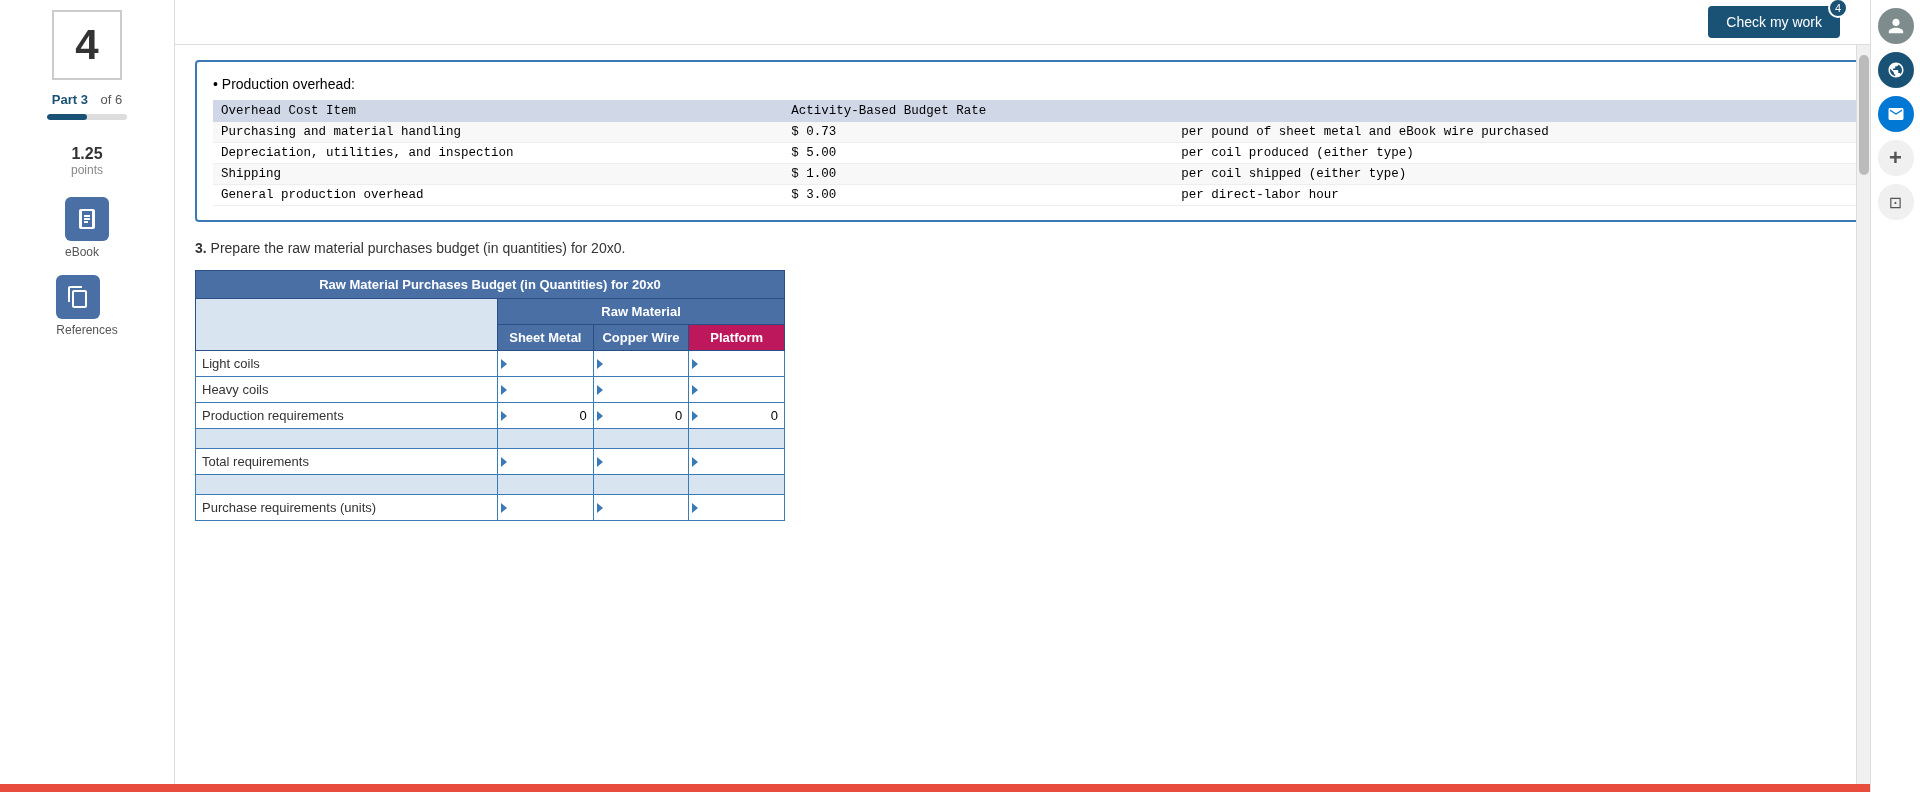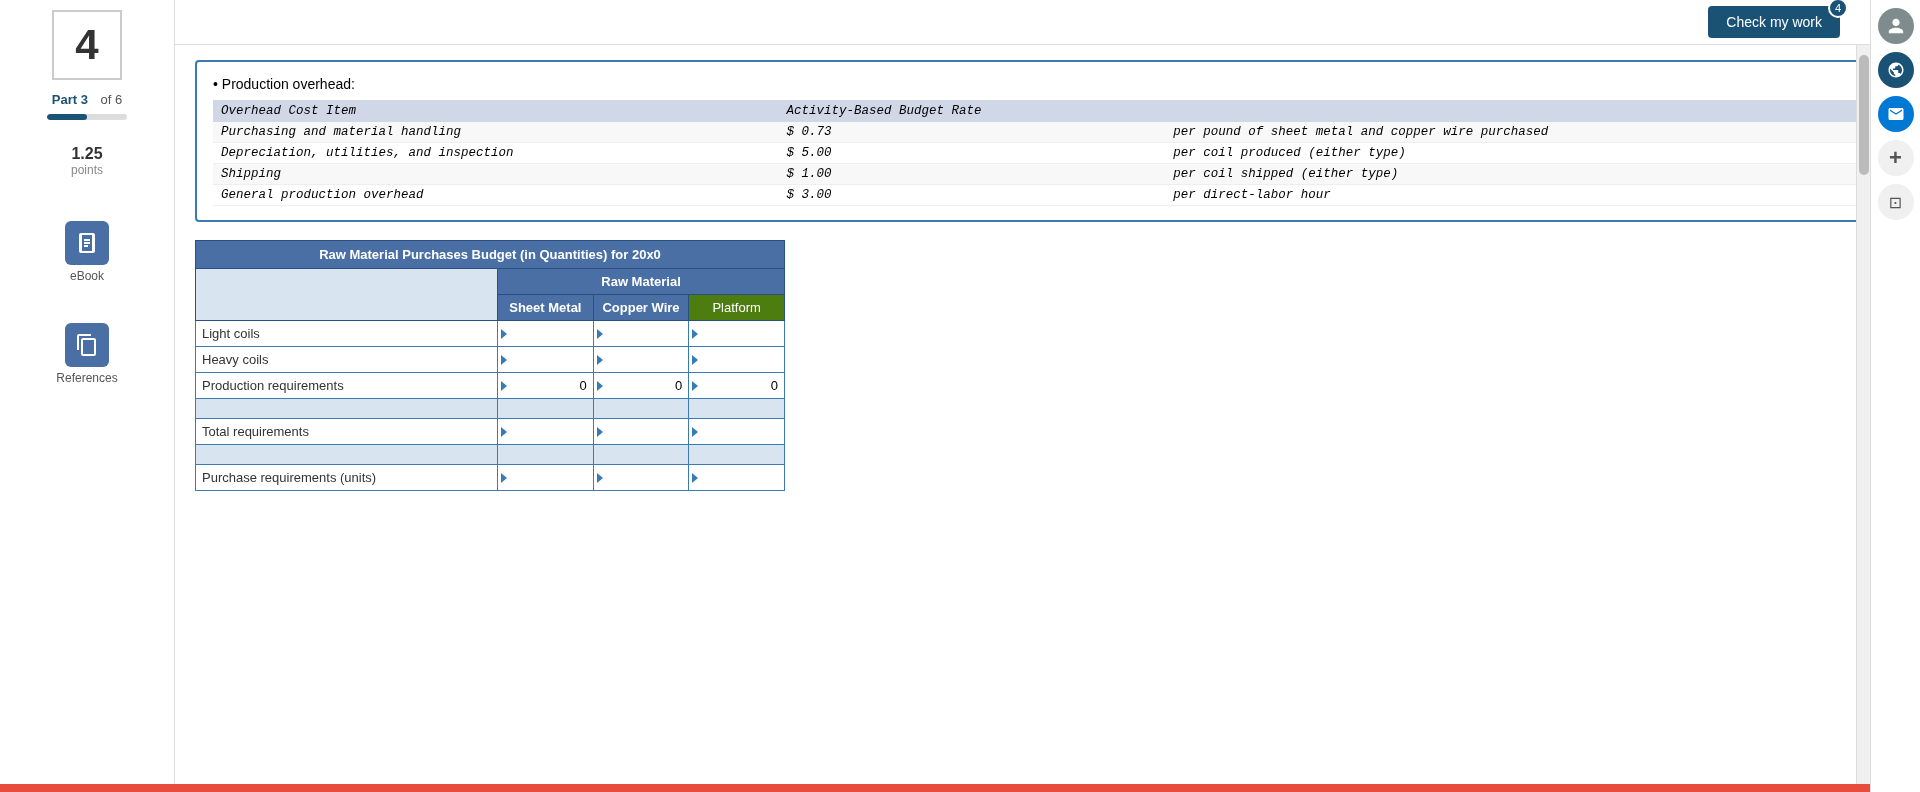--- a/index.html
+++ b/index.html
@@ -83,24 +83,23 @@
     }
 
     .points-label {
       font-size: 12px;
       color: #888;
     }
 
     .sidebar-icon-item {
       display: flex;
       flex-direction: column;
-      align-items: center;
+      align-items: flex-start;
       margin-bottom: 16px;
       cursor: pointer;
-      margin-top: 24px;
     }
 
     .sidebar-icon-box {
       width: 44px;
       height: 44px;
       background: #4a6fa5;
       border-radius: 6px;
       display: flex;
       align-items: center;
       justify-content: center;
@@ -242,21 +241,20 @@
     .overhead-bullet {
       font-size: 14px;
       margin-bottom: 8px;
     }
 
     .overhead-table {
       width: 100%;
       border-collapse: collapse;
       font-family: 'Courier New', monospace;
       font-size: 12.5px;
-      font-style: italic;
     }
 
     .overhead-table th {
       background: #d0d8e8;
       padding: 4px 8px;
       text-align: left;
       font-weight: normal;
     }
 
     .overhead-table td {
@@ -458,21 +456,21 @@
           <tr>
             <th>Overhead Cost Item</th>
             <th>Activity-Based Budget Rate</th>
             <th></th>
           </tr>
         </thead>
         <tbody id="overhead-tbody">
         <tr>
     <td>Purchasing and material handling</td>
     <td>$ 0.73</td>
-    <td>per pound of sheet metal and copper wire purchased</td>
+    <td>per pound of sheet metal and eBook wire purchased</td>
   </tr>
             <tr>
     <td>Depreciation, utilities, and inspection</td>
     <td>$ 5.00</td>
     <td>per coil produced (either type)</td>
   </tr>
             <tr>
     <td>Shipping</td>
     <td>$ 1.00</td>
     <td>per coil shipped (either type)</td>
@@ -480,35 +478,39 @@
             <tr>
     <td>General production overhead</td>
     <td>$ 3.00</td>
     <td>per direct-labor hour</td>
   </tr>
           </tbody>
       </table>
     </div>
 
 
+    <div class="problem-instruction">
+      <strong>3.</strong>
+      <span>Prepare the raw material purchases budget (in quantities) for 20x0.</span>
+    </div>
 
     <div class="budget-table-container">
       <table class="budget-table">
         <thead>
           <tr class="budget-header-row-1">
             <td colspan="4" style="text-align:center;">Raw Material Purchases Budget (in Quantities) for 20x0</td>
           </tr>
           <tr class="budget-header-row-2">
             <td rowspan="2" style="background:#d8e4f0;color:#333;width:300px;"></td>
             <td colspan="3">Raw Material</td>
           </tr>
           <tr class="budget-header-row-2" id="budget-col-headers">
           <td class="" style="background: rgb(74, 111, 165); color: white; text-align: center; font-weight: bold; padding: 5px 6px; border: 1px solid rgb(42, 79, 133); width: 95px;">Sheet Metal</td>
               <td class="" style="background: rgb(74, 111, 165); color: white; text-align: center; font-weight: bold; padding: 5px 6px; border: 1px solid rgb(42, 79, 133); width: 95px;">Copper Wire</td>
-              <td class="" style="background: #4d7c0f; color: white; text-align: center; font-weight: normal; padding: 5px 6px; border: 1px solid rgb(42, 79, 133); width: 95px;">Platform</td>
+              <td class="" style="background: #be185d; color: white; text-align: center; font-weight: bold; padding: 5px 6px; border: 1px solid rgb(42, 79, 133); width: 95px;">Platform</td>
             </tr>
         </thead>
         <tbody id="budget-tbody">
         <tr class="budget-data-row">
               <td class="label-cell">Light coils</td>
               <td class="input-cell input-cell-with-triangle">
                 <div class="input-wrapper">
                   <div class="triangle-indicator"></div>
                   <input type="text" style="">
                 </div>

